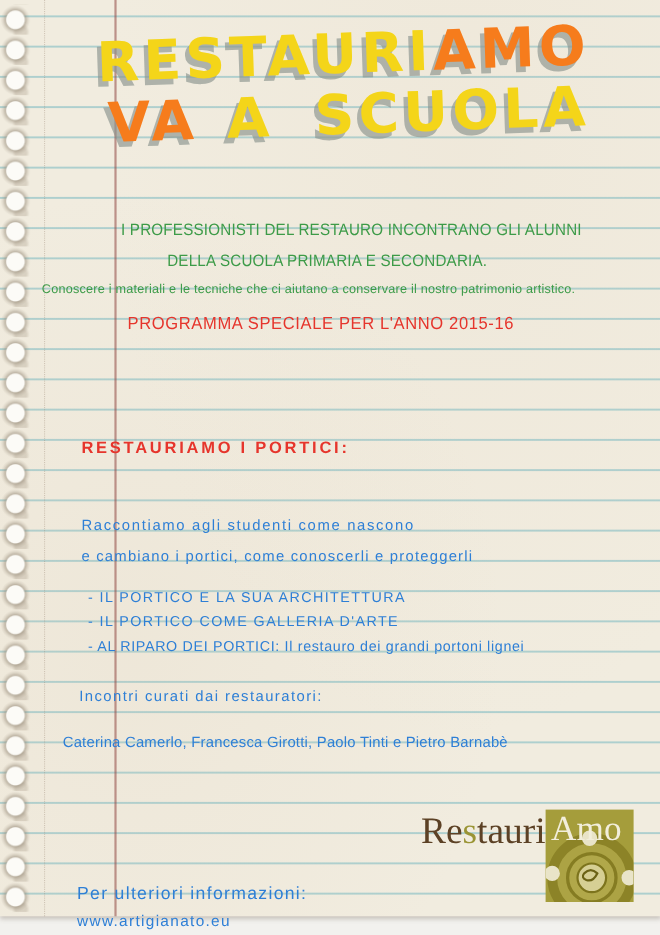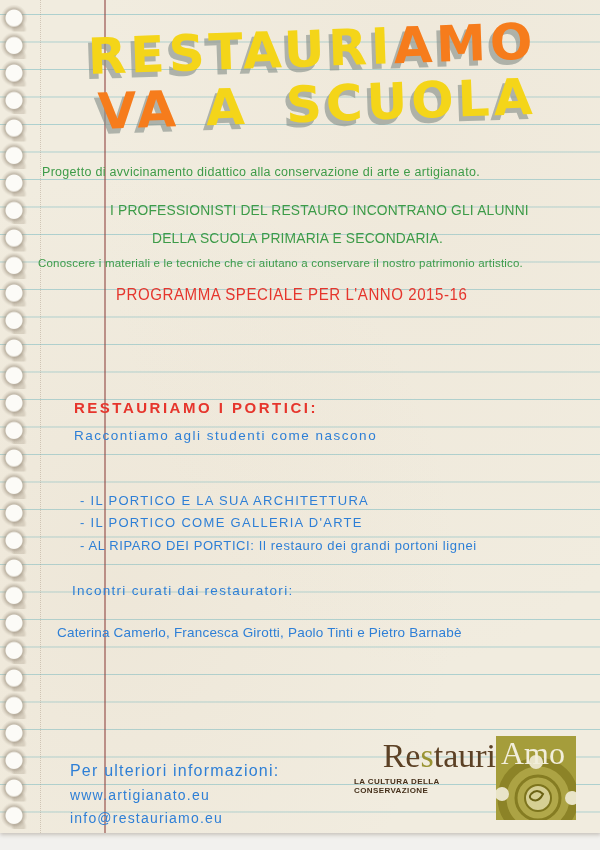--- a/index.html
+++ b/index.html
@@ -39,21 +39,21 @@
       radial-gradient(circle at 14px 14px, #fcfbf7 0 8px, rgba(150,138,120,0.55) 9px, rgba(150,138,120,0.18) 11.5px, transparent 13.5px),
       radial-gradient(circle at 19px 25px, rgba(155,140,120,0.28) 0 5px, transparent 8px);
     background-size:32px 27.5px, 32px 27.5px;
     background-repeat:repeat-y, repeat-y;
   }
 
   
   .line{position:absolute;white-space:nowrap;}
   .green{color:#3d9b48;}
   .red{color:#e6352c;}
-  .blue{color:#2e7fd6;}
+  .blue{color:#2e7fd6;margin-top:42px;}
 
   
   .t-line{
     position:absolute;white-space:nowrap;
     font-weight:bold;font-size:50px;letter-spacing:4px;
     font-family:"DejaVu Sans","Liberation Sans",sans-serif;
     text-shadow:-4px 5px 0 rgba(138,148,142,0.65);
     transform:rotate(-2deg);transform-origin:0 50%;
   }
   .t1{left:88px;top:28px;}
@@ -110,40 +110,39 @@
 
   <div class="paper">
     <div class="perforation-line"></div>
     <div class="margin-line"></div>
     <div class="holes"></div>
   </div>
 
   <div class="t-line t1"><span class="ty">RESTAURI</span><span class="to">AMO</span></div>
   <div class="t-line t2"><span class="to">VA</span><span class="ty">A SCUOLA</span></div>
 
-  <div class="line green l-intro">Progetto di avvicinamento didattico alla conservazione di arte e artigianato.</div>
   <div class="line green l-head1">I PROFESSIONISTI DEL RESTAURO INCONTRANO GLI ALUNNI</div>
   <div class="line green l-head2">DELLA SCUOLA PRIMARIA E SECONDARIA.</div>
   <div class="line green l-sub">Conoscere i materiali e le tecniche che ci aiutano a conservare il nostro patrimonio artistico.</div>
   <div class="line red l-program">PROGRAMMA SPECIALE PER L'ANNO 2015-16</div>
 
   <div class="line red l-section-title">RESTAURIAMO I PORTICI:</div>
   <div class="line blue l-desc1">Raccontiamo agli studenti come nascono</div>
+  <div class="line blue l-desc2">e cambiano i portici, come conoscerli e proteggerli</div>
   <div class="line blue l-topic0">- IL PORTICO E LA SUA ARCHITETTURA</div>
   <div class="line blue l-topic1">- IL PORTICO COME GALLERIA D'ARTE</div>
   <div class="line blue l-topic2">- AL RIPARO DEI PORTICI: Il restauro dei grandi portoni lignei</div>
   <div class="line blue l-curators">Incontri curati dai restauratori:</div>
   <div class="line blue l-names">Caterina Camerlo, Francesca Girotti, Paolo Tinti e Pietro Barnabè</div>
 
   <div class="line blue l-contact">Per ulteriori informazioni:</div>
   <div class="line blue l-website">www.artigianato.eu</div>
   <div class="line blue l-email">info@restauriamo.eu</div>
 
   <div class="logo-brand"><span>Re</span><span class="bs">s</span><span>tauri</span></div>
-  <div class="logo-tagline">LA CULTURA DELLA CONSERVAZIONE</div>
   <div class="logo-square">
     <svg class="logo-plate" width="80" height="84" viewBox="0 0 80 84">
       <circle cx="42" cy="62" r="36" fill="#aca344" stroke="#8c8327" stroke-width="9"></circle>
       <circle cx="6" cy="58" r="7" fill="#e9e4c8"></circle>
       <circle cx="40" cy="26" r="7" fill="#e9e4c8"></circle>
       <circle cx="76" cy="62" r="7" fill="#e9e4c8"></circle>
       <circle cx="60" cy="94" r="8" fill="#e9e4c8"></circle>
       <circle cx="42" cy="62" r="22" fill="#b1a84a" stroke="#857c22" stroke-width="3"></circle>
       <circle cx="42" cy="62" r="13" fill="#d6cf94" stroke="#7d741d" stroke-width="2"></circle>
       <path d="M35 58 q6 -6 12 0 q-4 8 -10 6 q-5 -2 -2 -6" fill="none" stroke="#6b6215" stroke-width="2"></path>

